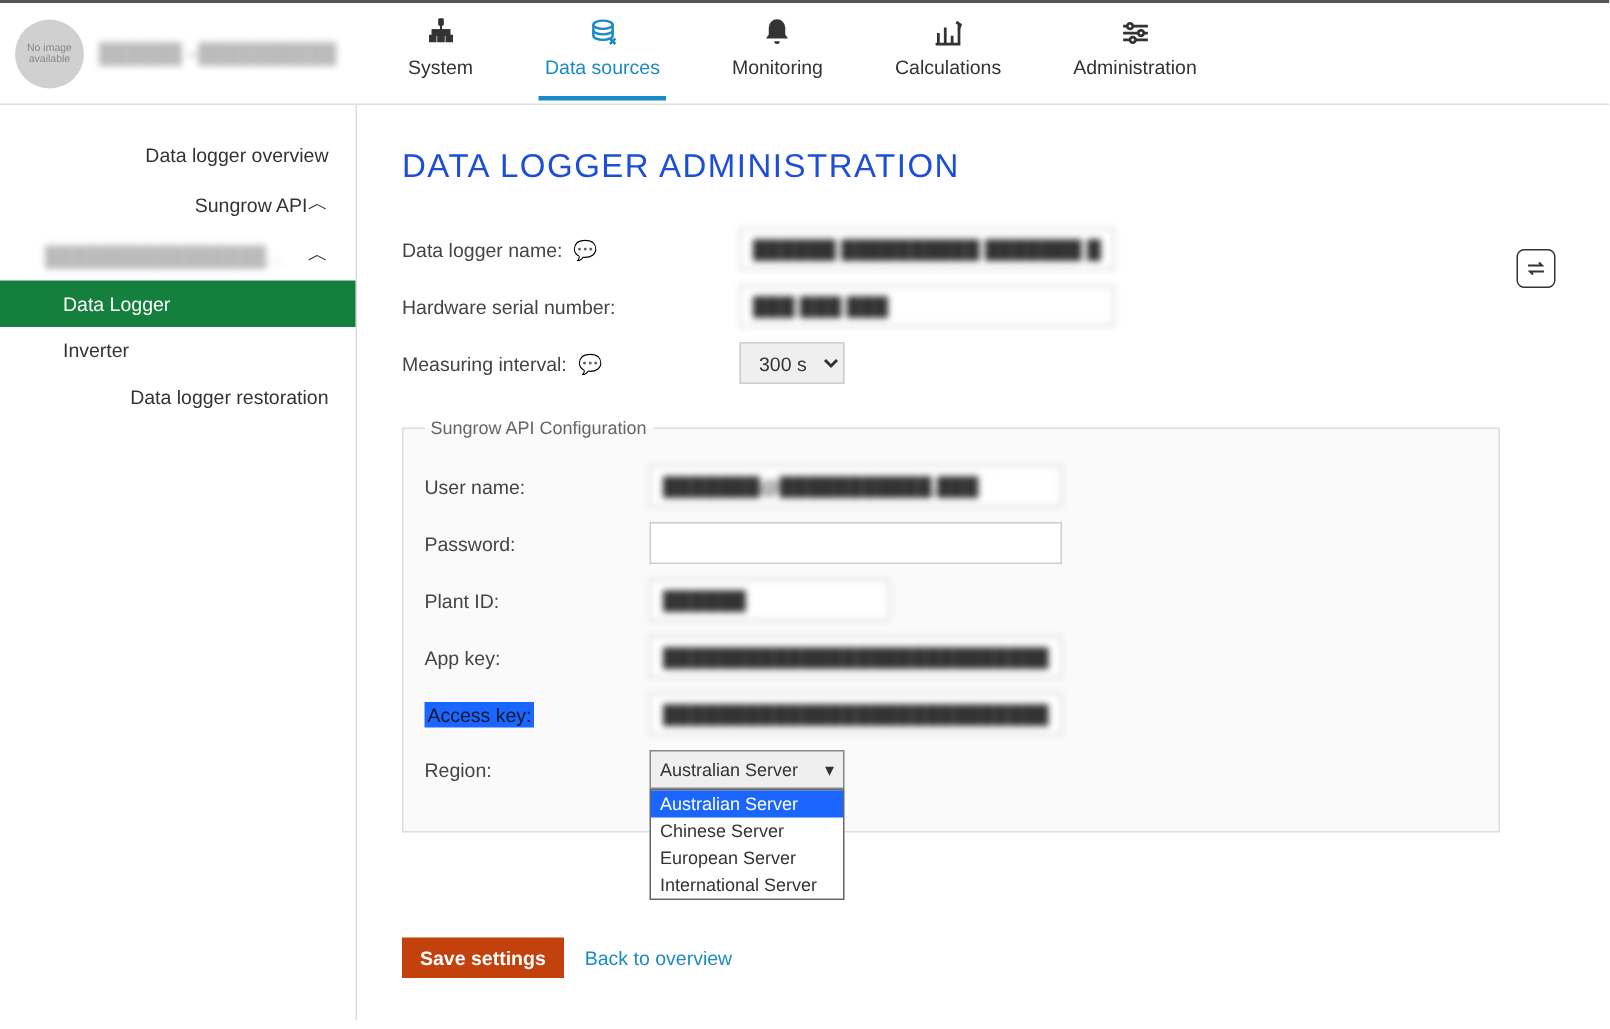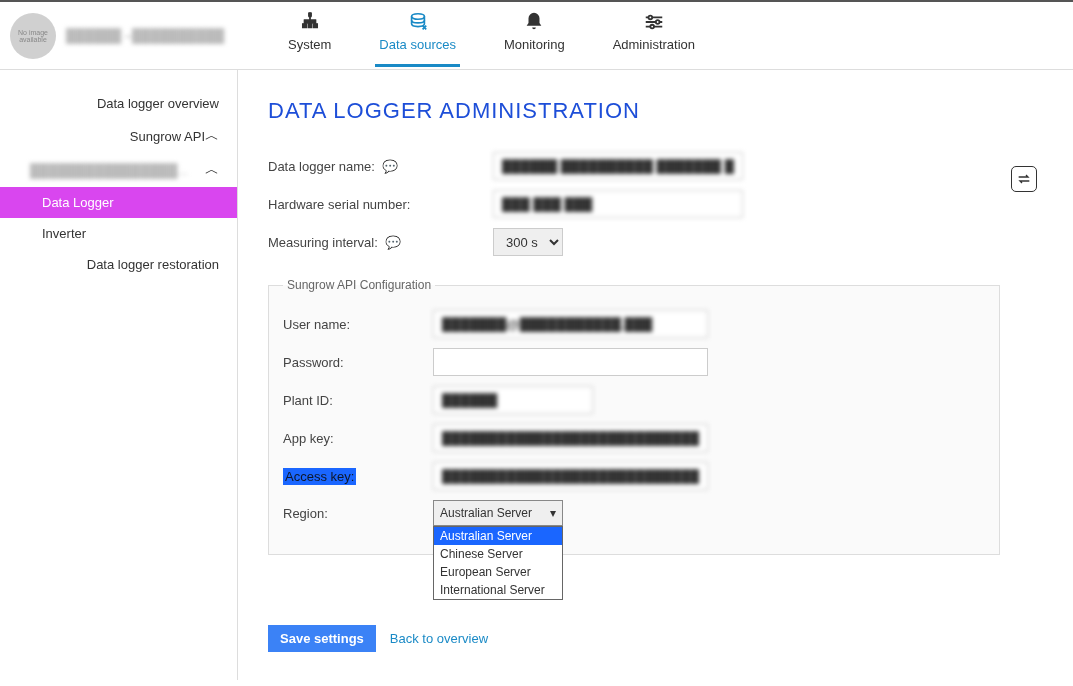--- a/index.html
+++ b/index.html
@@ -1,31 +1,31 @@
 <!DOCTYPE html>
 <html><head>
 <meta charset="utf-8">
 <style>
   * { box-sizing: border-box; margin: 0; padding: 0; }
   body { font-family: "Segoe UI", Arial, sans-serif; font-size: 13px; color: #333; background: #fff; }
   .topbar { display: flex; align-items: center; border-top: 2px solid #555; border-bottom: 1px solid #ddd; height: 70px; padding: 0 10px; }
   .logo-area { display: flex; align-items: center; gap: 10px; width: 230px; }
   .logo-circle { width: 46px; height: 46px; border-radius: 50%; background: #d0d0d0; display: flex; align-items: center; justify-content: center; font-size: 7px; color: #888; text-align:center; line-height:1; }
   .site-name { color: #bbb; font-weight: 600; filter: blur(2px); }
-  .topnav { display: flex; gap: 40px; margin-left: 44px; }
+  .topnav { display: flex; gap: 40px; margin-left: 28px; }
   .topnav-item { display: flex; flex-direction: column; align-items: center; gap: 4px; cursor: pointer; color: #333; padding: 6px 4px 12px; border-bottom: 3px solid transparent; }
   .topnav-item.active { color: #1a8ac6; border-bottom-color: #1a8ac6; }
   .topnav-item svg { width: 22px; height: 22px; }
   .layout { display: flex; }
   .sidebar { width: 238px; border-right: 1px solid #ddd; min-height: 610px; padding-top: 18px; }
   .side-item { padding: 8px 18px; cursor: pointer; display:flex; justify-content:flex-end; align-items:center; }
   .side-sub1 { padding: 8px 18px 8px 30px; display:flex; justify-content:space-between; align-items:center; color:#bbb; cursor:pointer;}
   .side-sub1 .lbl { filter: blur(2px); }
   .side-sub2 { padding: 8px 18px 8px 42px; cursor:pointer; }
-  .side-sub2.active { background:#d946ef; color:#fff; }
+  .side-sub2.active { background:#15803d; color:#fff; }
   .chev { font-size: 14px; }
   .main { flex:1; padding: 28px 30px; position:relative; }
   h1 { font-size: 22px; font-weight: 400; color:#1d4ed8; letter-spacing: 1px; margin-bottom: 28px; }
   .form-row { display:flex; align-items:center; margin-bottom: 10px; }
   .form-row label { width: 225px; color:#444; }
   .info-icon { color:#1a8ac6; font-size:13px; margin-left:4px; }
   input[type=text], input[type=password], select.plain {
     height: 28px; border:1px solid #ccc; padding: 2px 8px; font-size: 13px; color:#333;
   }
   .w250 { width:250px; }
@@ -36,21 +36,21 @@
   fieldset { border:1px solid #ddd; padding: 18px 14px 18px 14px; margin-top: 22px; background:#fafafa; width: 732px; position:relative; }
   legend { font-size:12px; color:#666; padding: 0 4px; }
   fieldset .form-row label { width:150px; }
   .hl { background:#1a66ff; color:#0f172a; padding:1px 2px; }
   .region-select { position:relative; display:inline-block; }
   .region-box { width:130px; height:26px; border:1px solid #888; display:flex; align-items:center; justify-content:space-between; padding:0 6px; font-size:12px; background:#efefef; cursor:pointer;}
   .region-dd { position:absolute; top:26px; left:0; width:130px; border:1px solid #666; background:#fff; z-index:10; }
   .region-dd div { padding:2px 6px; font-size:12px; cursor:pointer; }
   .region-dd div.sel { background:#1a66ff; color:#fff; }
   .actions { margin-top: 70px; display:flex; align-items:center; gap:14px;}
-  .btn-primary { background:#3b82f6; color:#fff; border:none; padding:6px 12px; font-size:13px; cursor:pointer; font-weight:600;}
+  .btn-primary { background:#c2410c; color:#fff; border:none; padding:6px 12px; font-size:13px; cursor:pointer; font-weight:600;}
   .link { color:#1a8ac6; cursor:pointer; font-size:13px; }
   .swap-btn { position:absolute; right:36px; top:96px; width:26px; height:26px; border:1px solid #333; border-radius:5px; display:flex; align-items:center; justify-content:center; cursor:pointer; background:#fff;}
 </style>
 </head>
 <body>
 
 <div class="topbar">
   <div class="logo-area">
     <div class="logo-circle">No image available</div>
     <div class="site-name">██████ –██████████</div>
@@ -74,20 +74,26 @@
           <path d="M5 10c0 1.7 3.1 3 7 3s7-1.3 7-3" fill="none" stroke="currentColor" stroke-width="1.8"></path>
           <path d="M17 16l4 4M21 16l-4 4" stroke="currentColor" stroke-width="1.8"></path>
         </svg>
       <span>Data sources</span>
     </div>
     <div class="topnav-item">
       <svg viewBox="0 0 24 24">
           <path fill="currentColor" d="M12 2a6 6 0 0 0-6 6v5l-2 3h16l-2-3V8a6 6 0 0 0-6-6zm-2 16a2 2 0 0 0 4 0z"></path>
         </svg>
       <span>Monitoring</span>
+    </div>
+    <div class="topnav-item">
+      <svg viewBox="0 0 24 24">
+          <path fill="none" stroke="currentColor" stroke-width="2" d="M3 20h18M5 20V12m5 8V8m5 12V14m5 6V6M18 4l3 2-1 3"></path>
+        </svg>
+      <span>Calculations</span>
     </div>
     <div class="topnav-item">
       <svg viewBox="0 0 24 24">
           <path stroke="currentColor" stroke-width="2" d="M3 7h18M3 12h18M3 17h18"></path>
           <circle cx="8" cy="7" r="2" fill="#fff" stroke="currentColor" stroke-width="2"></circle>
           <circle cx="16" cy="12" r="2" fill="#fff" stroke="currentColor" stroke-width="2"></circle>
           <circle cx="10" cy="17" r="2" fill="#fff" stroke="currentColor" stroke-width="2"></circle>
         </svg>
       <span>Administration</span>
     </div>

